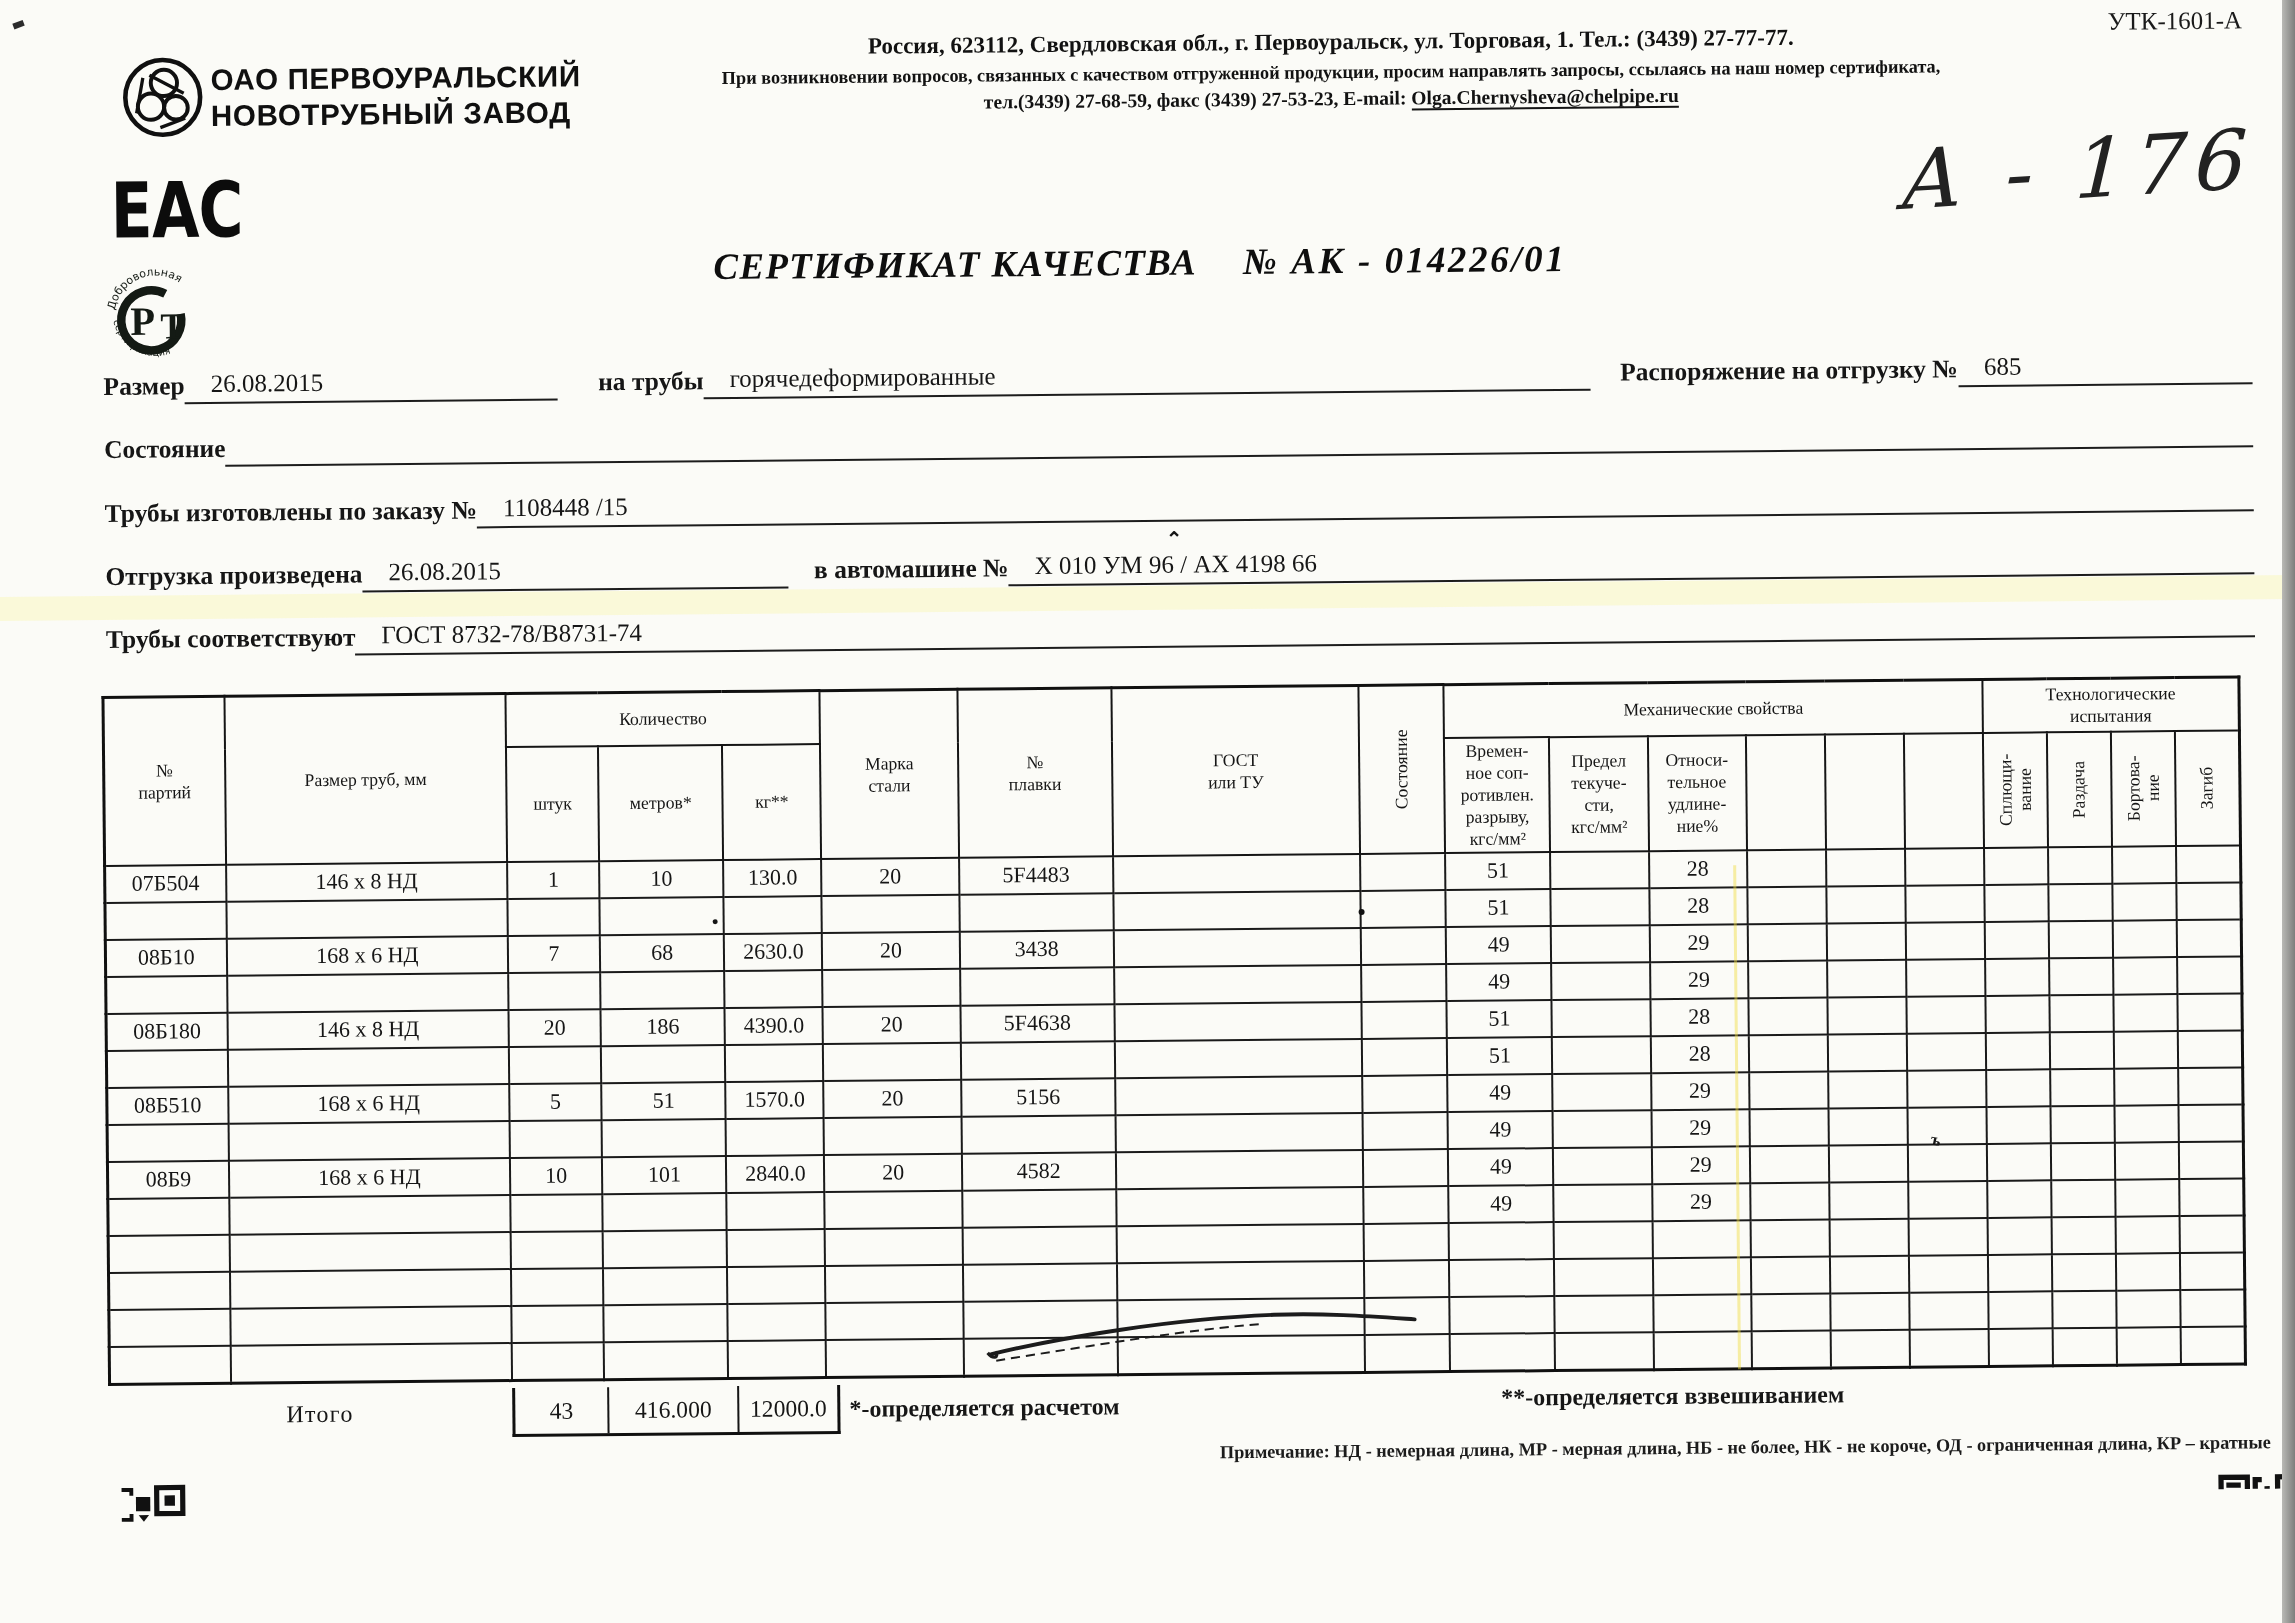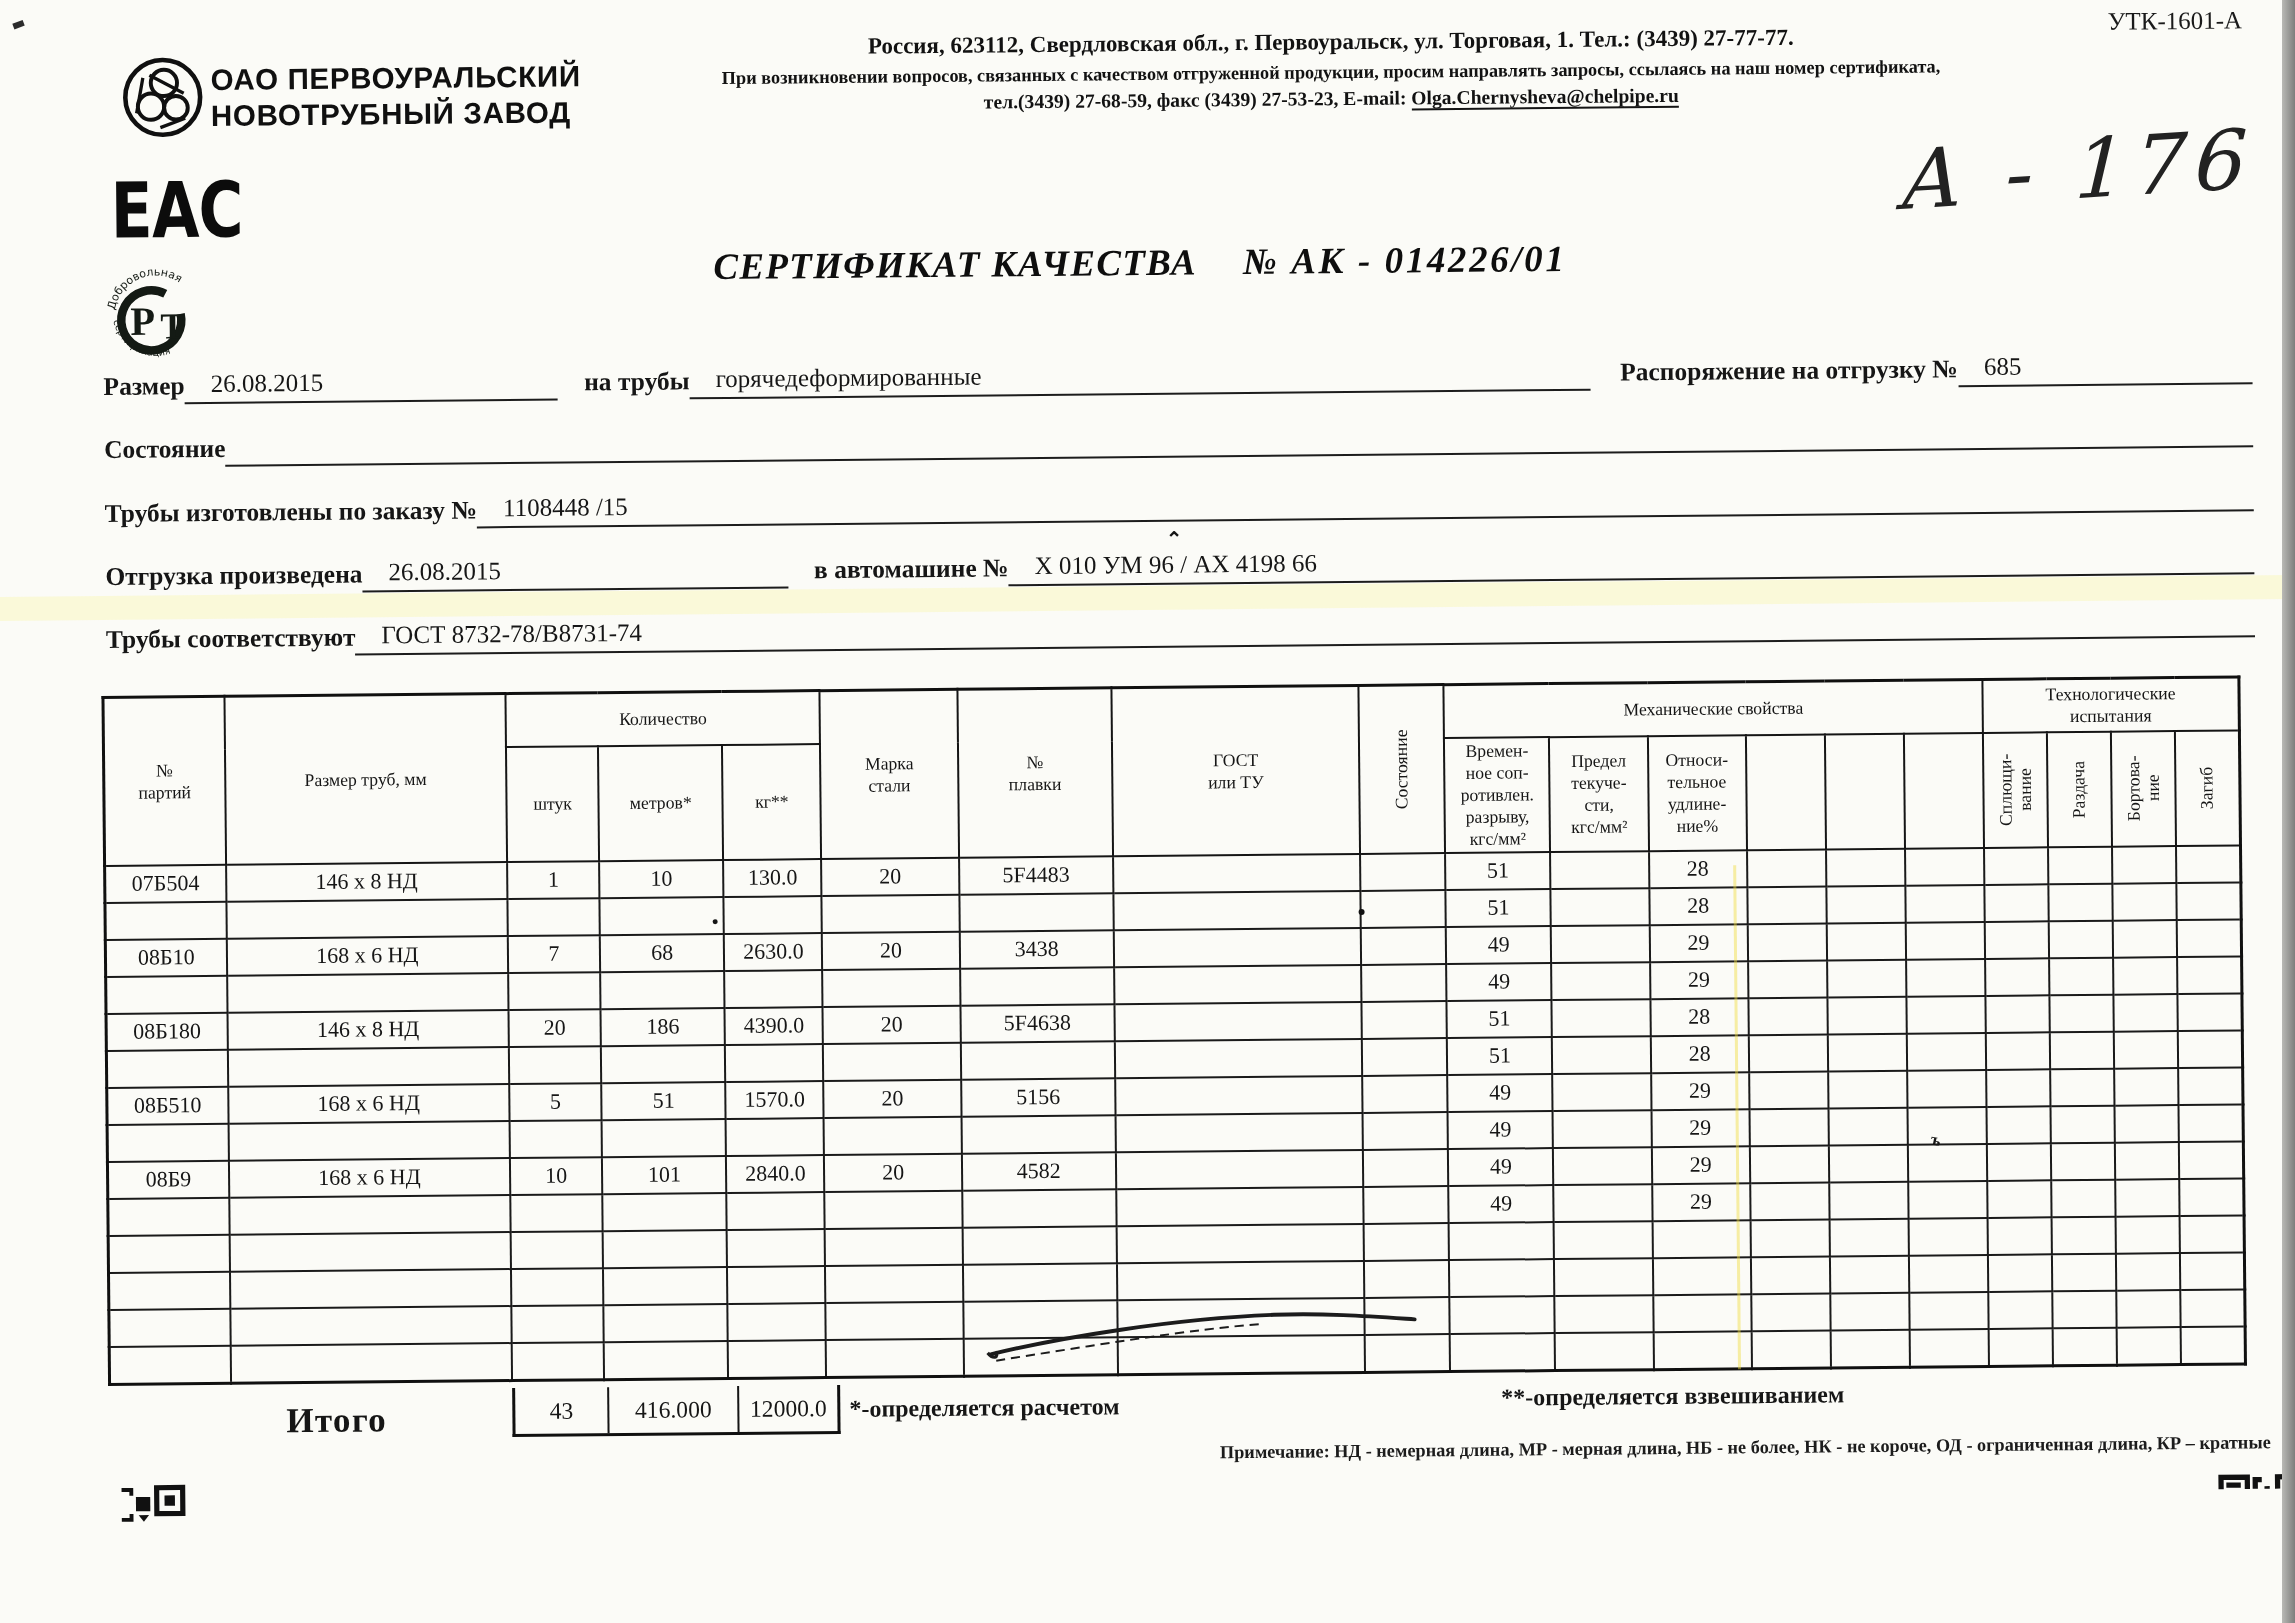--- a/index.html
+++ b/index.html
@@ -47,21 +47,21 @@
     text-align:center;vertical-align:middle;padding:1.3px;}
   table.cert .h1 th{height:48px;}
   table.cert td{border:2px solid #1a1a1a;border-top:1.3px solid #454545;height:35px;
     text-align:center;vertical-align:middle;font-size:22px;padding:0;}
   .pre{white-space:pre-line;}
   .small-h{font-size:16.4px;}
   .vwrap{display:flex;justify-content:center;align-items:center;height:100%;}
   .vert{writing-mode:vertical-rl;transform:rotate(180deg);white-space:pre-line;line-height:1.1;font-size:17.7px;}
 
   
-  .totals-label{position:absolute;left:281px;top:1393px;font-weight:bold;font-size:35px;letter-spacing:1.3px;}
+  .totals-label{position:absolute;left:281px;top:1393px;font-weight:normal;font-size:24px;letter-spacing:1.3px;}
   .totals-box{position:absolute;left:507px;top:1382px;width:322px;height:46px;display:flex;
     border:3.9px solid #101010;border-top:none;}
   .totals-box .tcell{display:flex;align-items:center;justify-content:center;font-size:23.6px;}
   .totals-box .tcell:nth-child(1){width:92px;}
   .totals-box .tcell:nth-child(2){width:128px;border-left:2px solid #151515;border-right:2px solid #151515;}
   .totals-box .tcell:nth-child(3){flex:1;}
   .fn-star1{position:absolute;left:844px;top:1393px;font-size:24px;font-weight:bold;}
   .fn-star2{position:absolute;left:1496px;top:1388px;font-size:24px;font-weight:bold;}
   .fn-note{position:absolute;left:1021px;top:1443px;width:1244px;text-align:right;font-size:18.3px;font-weight:bold;color:#1c1c1c;}
 
@@ -118,21 +118,21 @@
   <div class="form-code">УТК-1601-А</div>
   <div class="handwritten">А - 176</div>
 
   <div class="doc-title">
     <span>СЕРТИФИКАТ КАЧЕСТВА</span><span class="num">№  АК - 014226/01</span>
   </div>
 
   <div class="frow" style="top:361px;">
     <span class="flabel">Размер</span>
     <span class="fvalue" style="width:340px;">26.08.2015</span>
-    <span class="flabel" style="margin-left:27px;font-family:Liberation Serif, serif;">на трубы</span>
+    <span class="flabel" style="margin-left:41px;font-family:Liberation Serif, serif;">на трубы</span>
     <span class="fvalue grow">горячедеформированные</span>
     <span class="flabel" style="margin-left:29.5px;">Распоряжение на отгрузку №</span>
     <span class="fvalue" style="width:262px;">685</span>
   </div>
 
   <div class="frow" style="top:425px;">
     <span class="flabel">Состояние</span>
     <span class="fvalue grow"></span>
   </div>
 

